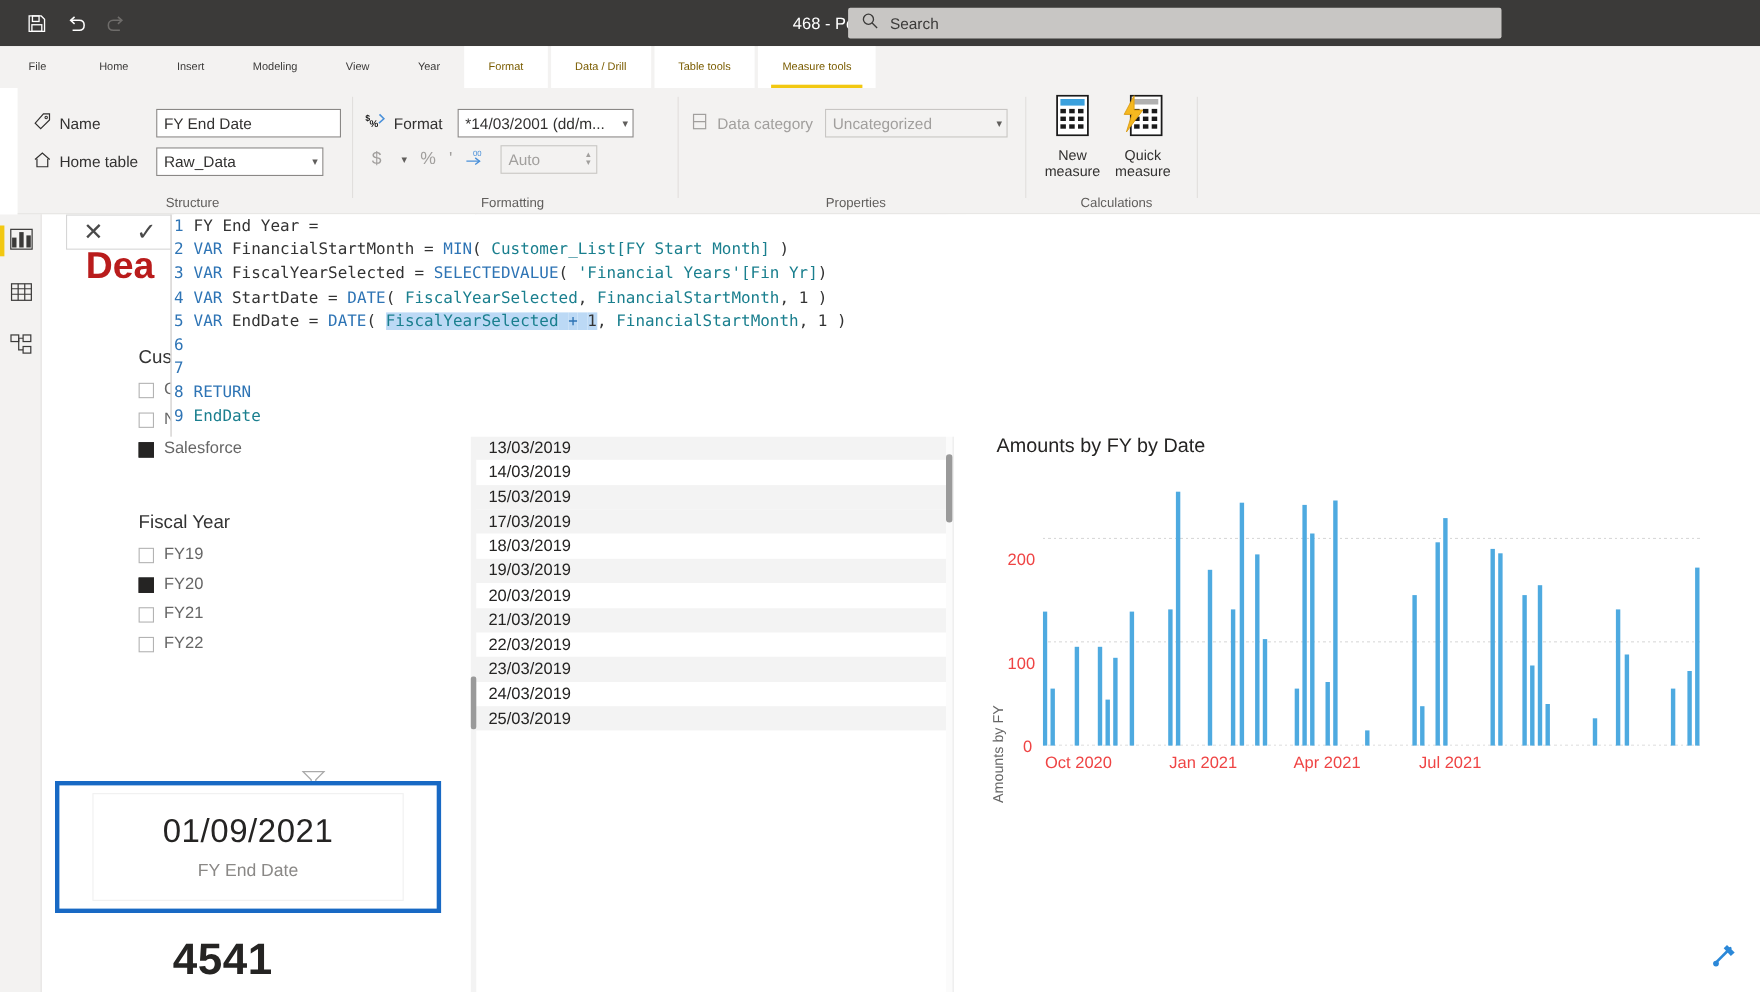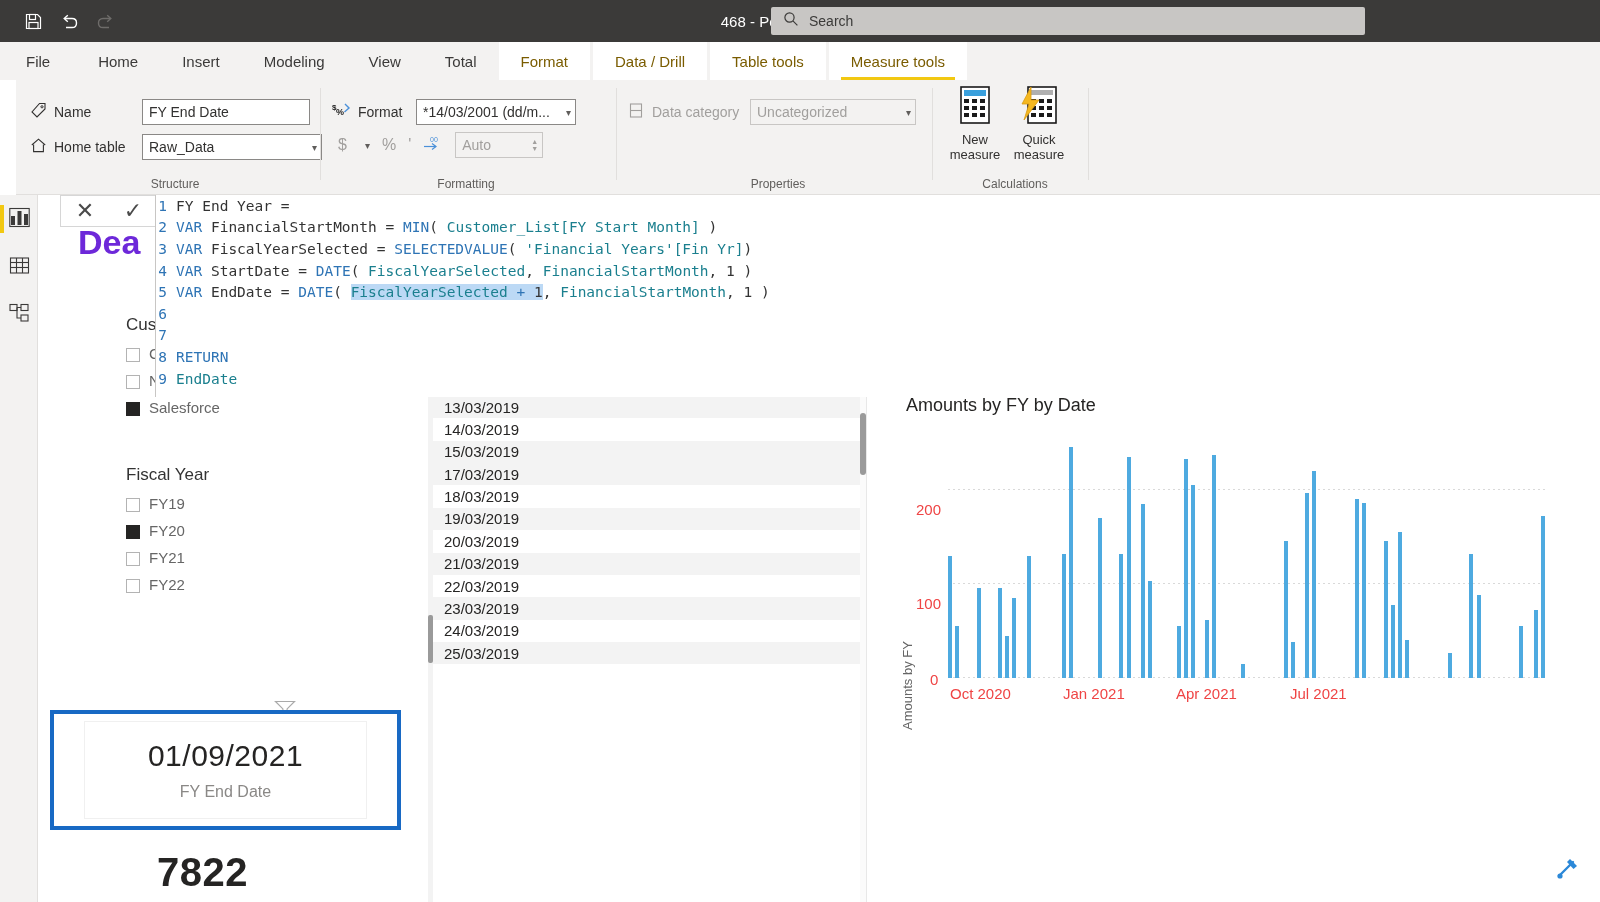--- a/index.html
+++ b/index.html
@@ -31,21 +31,21 @@
   }
   #searchbox .ph { color:#3b3a39; font-size:14px; }
 
   
   #ribbon-tabs {
     position:absolute; left:0; top:42px; width:1600px; height:38px;
     background:#f3f2f1; display:flex; align-items:flex-end;
   }
   .rtab {
     height:38px; padding:0 22px; display:flex; align-items:center;
-    font-size:15px; color:#3b3a39; cursor:pointer; position:relative;
+    font-size:10px; color:#3b3a39; cursor:pointer; position:relative;
     background:transparent;
   }
   .rtab.file { padding:0 26px; }
   .rtab.ctx { background:#ffffff; color:#7a5c00; margin-right:3px; }
   .rtab.ctx.active { color:#7a5c00; }
   .rtab.ctx.active::after {
     content:""; position:absolute; left:12px; right:12px; bottom:0; height:3px; background:#f2c811;
   }
 
   
@@ -97,21 +97,21 @@
   
   #canvas {
     position:absolute; left:38px; top:195px; width:1562px; height:707px;
     background:#ffffff; overflow:hidden;
   }
   #canvas-bg { position:absolute; left:0; top:0; width:1562px; height:707px; background:#ffffff; }
 
   
   #rpt-title {
     position:absolute; left:40px; top:28px;
-    font-size:34px; font-weight:bold; color:#6d28d9; white-space:nowrap;
+    font-size:34px; font-weight:bold; color:#b91c1c; white-space:nowrap;
   }
 
   
   #cust-slicer { position:absolute; left:88px; top:120px; width:120px; }
   #cust-slicer .stitle { font-size:17px; color:#333333; font-weight:500; }
   .chkrow { display:flex; align-items:flex-end; gap:9px; margin-top:10px; }
   .chkbox { width:14px; height:14px; border:1px solid #b3b3b3; background:#fff; cursor:pointer; }
   .chkbox.on { background:#252423; border-color:#252423; }
   .chklab { font-size:15px; color:#666666; white-space:nowrap; }
 
@@ -235,21 +235,21 @@
     <span class="ph">Search</span>
   </div>
 </div>
 
 <div id="ribbon-tabs">
     <div class="rtab file">File</div>
     <div class="rtab">Home</div>
     <div class="rtab">Insert</div>
     <div class="rtab">Modeling</div>
     <div class="rtab">View</div>
-    <div class="rtab">Total</div>
+    <div class="rtab">Year</div>
     <div class="rtab ctx">Format</div>
     <div class="rtab ctx">Data / Drill</div>
     <div class="rtab ctx">Table tools</div>
     <div class="rtab ctx active">Measure tools</div>
   </div>
 
 <div id="ribbon-body">
 
   <div class="rgroup" style="left:14px;width:290px;">
     <div class="field-row" style="position:absolute;left:0;top:17px;">
@@ -267,21 +267,21 @@
     <div class="field-row" style="position:absolute;left:0;top:52px;">
       <span class="field-lbl" style="width:112px;">
         <span>
           <svg width="17" height="17" viewBox="0 0 17 17">
               <path d="M1.8 8 8.5 2.2 15.2 8" fill="none" stroke="#323130" stroke-width="1.1"></path>
               <path d="M3.6 7.4v7.2h9.8V7.4" fill="none" stroke="#323130" stroke-width="1.1"></path>
             </svg>
         </span>
         <span>Home table</span>
       </span>
-      <span class="combo" style="width:180px;">
+      <span class="combo" style="width:152px;">
         <span>Raw_Data</span>
         <span class="chev">▾</span>
       </span>
     </div>
     <div class="glabel">Structure</div>
   </div>
   <div class="gsep" style="left:304px;"></div>
 
   <div class="rgroup" style="left:316px;width:268px;">
     <div class="field-row" style="position:absolute;left:0;top:17px;">
@@ -470,21 +470,21 @@
   </div>
 
   <div class="card" id="card-end">
     <div id="card-end-inner">
       <div class="cval">01/09/2021</div>
       <div class="clab">FY End Date</div>
     </div>
   </div>
 
   <div class="card" id="card-bottom">
-    <div class="cval" style="font-size:40px;font-weight:bold;">7822</div>
+    <div class="cval" style="font-size:40px;font-weight:bold;">4541</div>
   </div>
 
   <div id="tbl-left-line"></div>
   <div id="tbl-top-line"></div>
   <div id="tbl">
       <div class="trow">
         <span class="tdate">04/03/2019</span>
         <span class="tval"></span>
       </div>
       <div class="trow alt">

